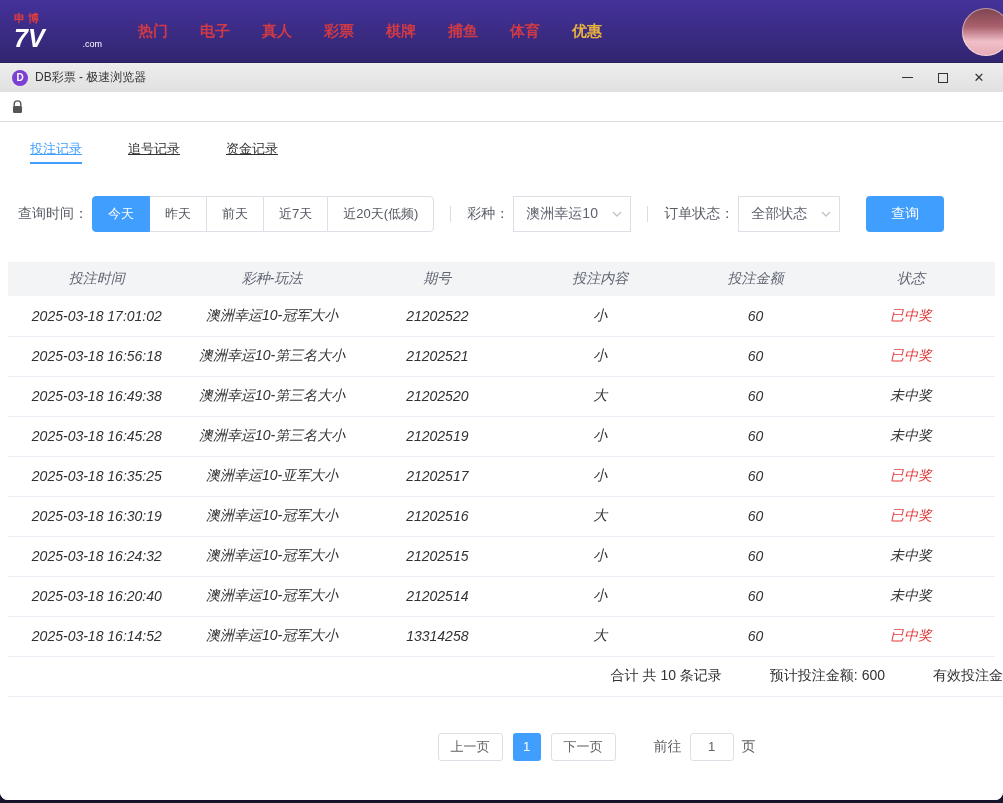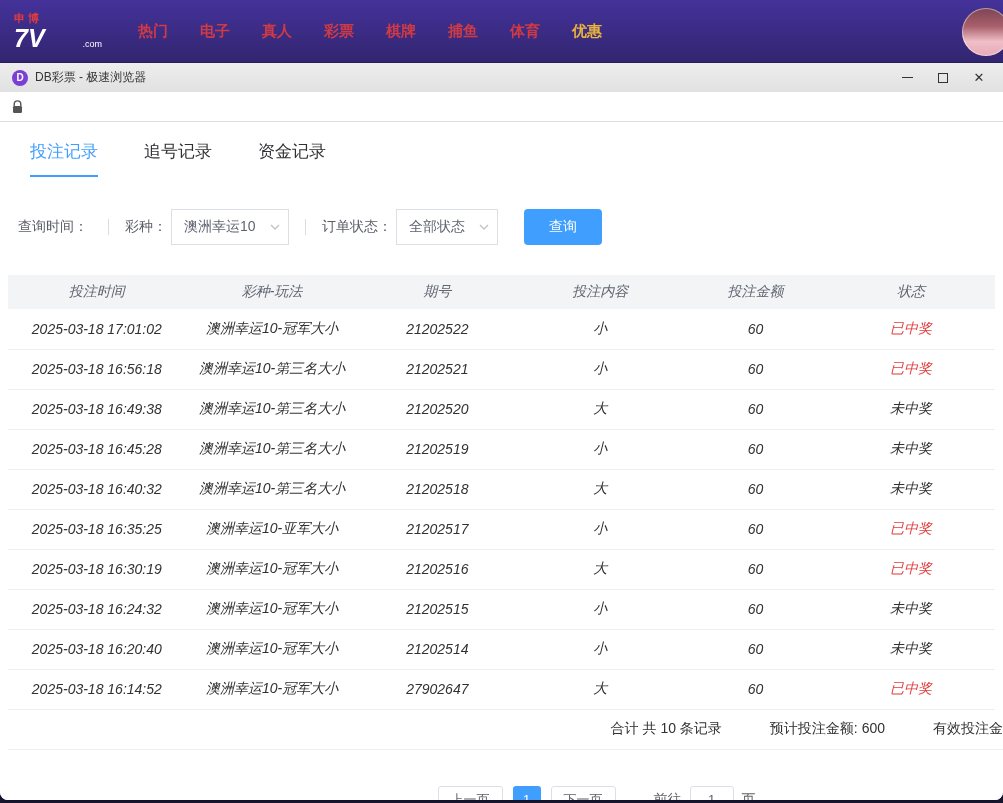--- a/index.html
+++ b/index.html
@@ -56,21 +56,21 @@
   .urlbar {
     height:30px; background:#fff; border-bottom:1px solid #dedede;
     display:flex; align-items:center; gap:9px; padding:0 12px;
   }
   .url-text { font-size:13px; color:#2e2e2e; white-space:nowrap; overflow:hidden; width:100%; letter-spacing:.2px; }
 
   
   .page { height:678px; overflow:hidden; padding-top:18px; background:#fff; }
 
   .tabs { display:flex; gap:46px; margin-left:30px; }
-  .tab { font-size:17px; color:#303133; padding-bottom:12px; border-bottom:2px solid transparent; cursor:pointer; }
+  .tab { font-size:13px; color:#303133; padding-bottom:4px; border-bottom:2px solid transparent; cursor:pointer;text-decoration:underline; }
   .tab.active { color:#409eff; border-bottom-color:#409eff; }
 
   .filters { display:flex; align-items:center; margin:32px 0 0 18px; font-size:14px; color:#5a5e66; }
   .filter-label { margin-right:4px; white-space:nowrap; }
   .btn-group { display:flex; }
   .time-btn {
     font-size:13px; padding:0 15px; height:36px; background:#fff;
     border:1px solid #dcdfe6; color:#55595f; margin-left:-1px; cursor:pointer;
     font-family:inherit; white-space:nowrap;
   }
@@ -186,20 +186,27 @@
   <div class="page">
 
     <div class="tabs">
         <div class="tab active">投注记录</div>
         <div class="tab">追号记录</div>
         <div class="tab">资金记录</div>
       </div>
 
     <div class="filters">
       <span class="filter-label">查询时间：</span>
+      <div class="btn-group">
+          <button class="time-btn active">今天</button>
+          <button class="time-btn">昨天</button>
+          <button class="time-btn">前天</button>
+          <button class="time-btn">近7天</button>
+          <button class="time-btn">近20天(低频)</button>
+        </div>
       <span class="v-divider"></span>
       <span class="filter-label">彩种：</span>
       <div class="select lottery">
         <span>澳洲幸运10</span>
         <span style="display:flex;">
           <svg width="10" height="6" viewBox="0 0 10 6">
               <path d="M1 1l4 4 4-4" fill="none" stroke="#c0c4cc" stroke-width="1.4"></path>
             </svg>
         </span>
       </div>
@@ -254,28 +261,20 @@
           </tr>
           <tr>
             <td>2025-03-18 16:45:28</td>
             <td>澳洲幸运10-第三名大小</td>
             <td>21202519</td>
             <td>小</td>
             <td>60</td>
             <td class="lose">未中奖</td>
           </tr>
           <tr>
-            <td>2025-03-18 16:40:32</td>
-            <td>澳洲幸运10-第三名大小</td>
-            <td>21202518</td>
-            <td>大</td>
-            <td>60</td>
-            <td class="lose">未中奖</td>
-          </tr>
-          <tr>
             <td>2025-03-18 16:35:25</td>
             <td>澳洲幸运10-亚军大小</td>
             <td>21202517</td>
             <td>小</td>
             <td>60</td>
             <td class="win">已中奖</td>
           </tr>
           <tr>
             <td>2025-03-18 16:30:19</td>
             <td>澳洲幸运10-冠军大小</td>
@@ -296,21 +295,21 @@
             <td>2025-03-18 16:20:40</td>
             <td>澳洲幸运10-冠军大小</td>
             <td>21202514</td>
             <td>小</td>
             <td>60</td>
             <td class="lose">未中奖</td>
           </tr>
           <tr>
             <td>2025-03-18 16:14:52</td>
             <td>澳洲幸运10-冠军大小</td>
-            <td>27902647</td>
+            <td>13314258</td>
             <td>大</td>
             <td>60</td>
             <td class="win">已中奖</td>
           </tr>
         </tbody>
     </table>
 
     <div class="summary">
       <span>合计 共 10 条记录</span>
       <span>预计投注金额: 600</span>

